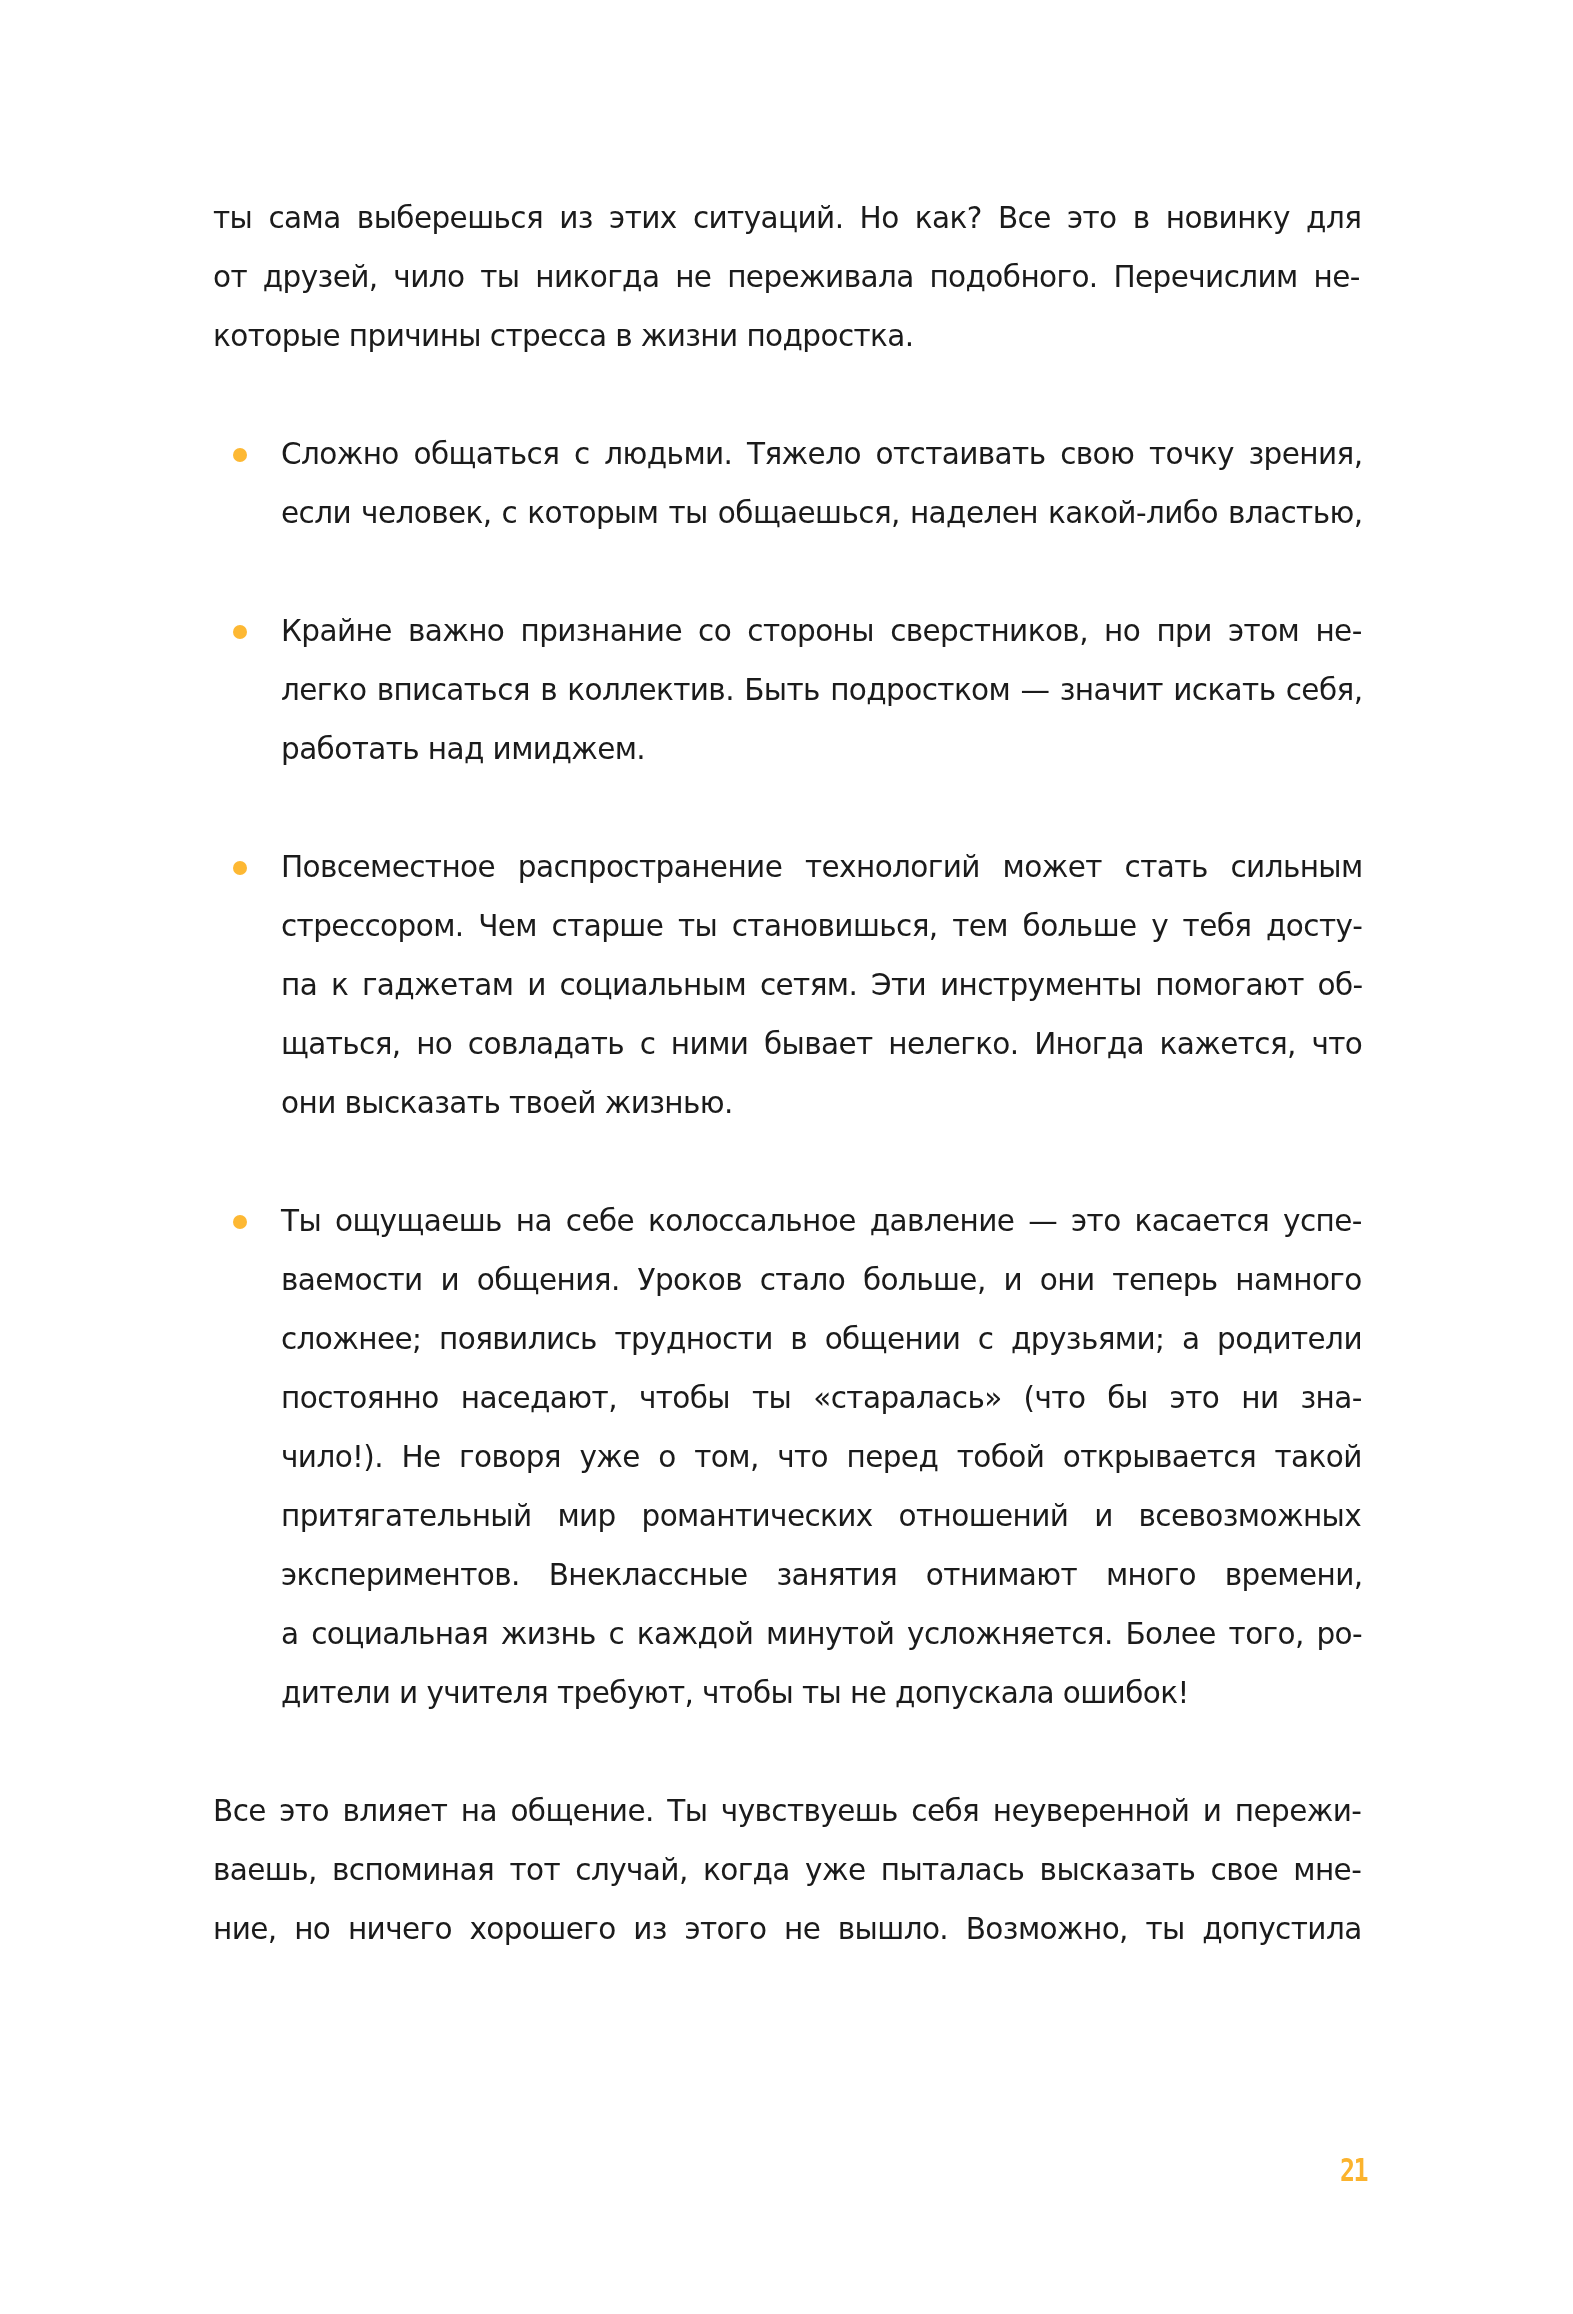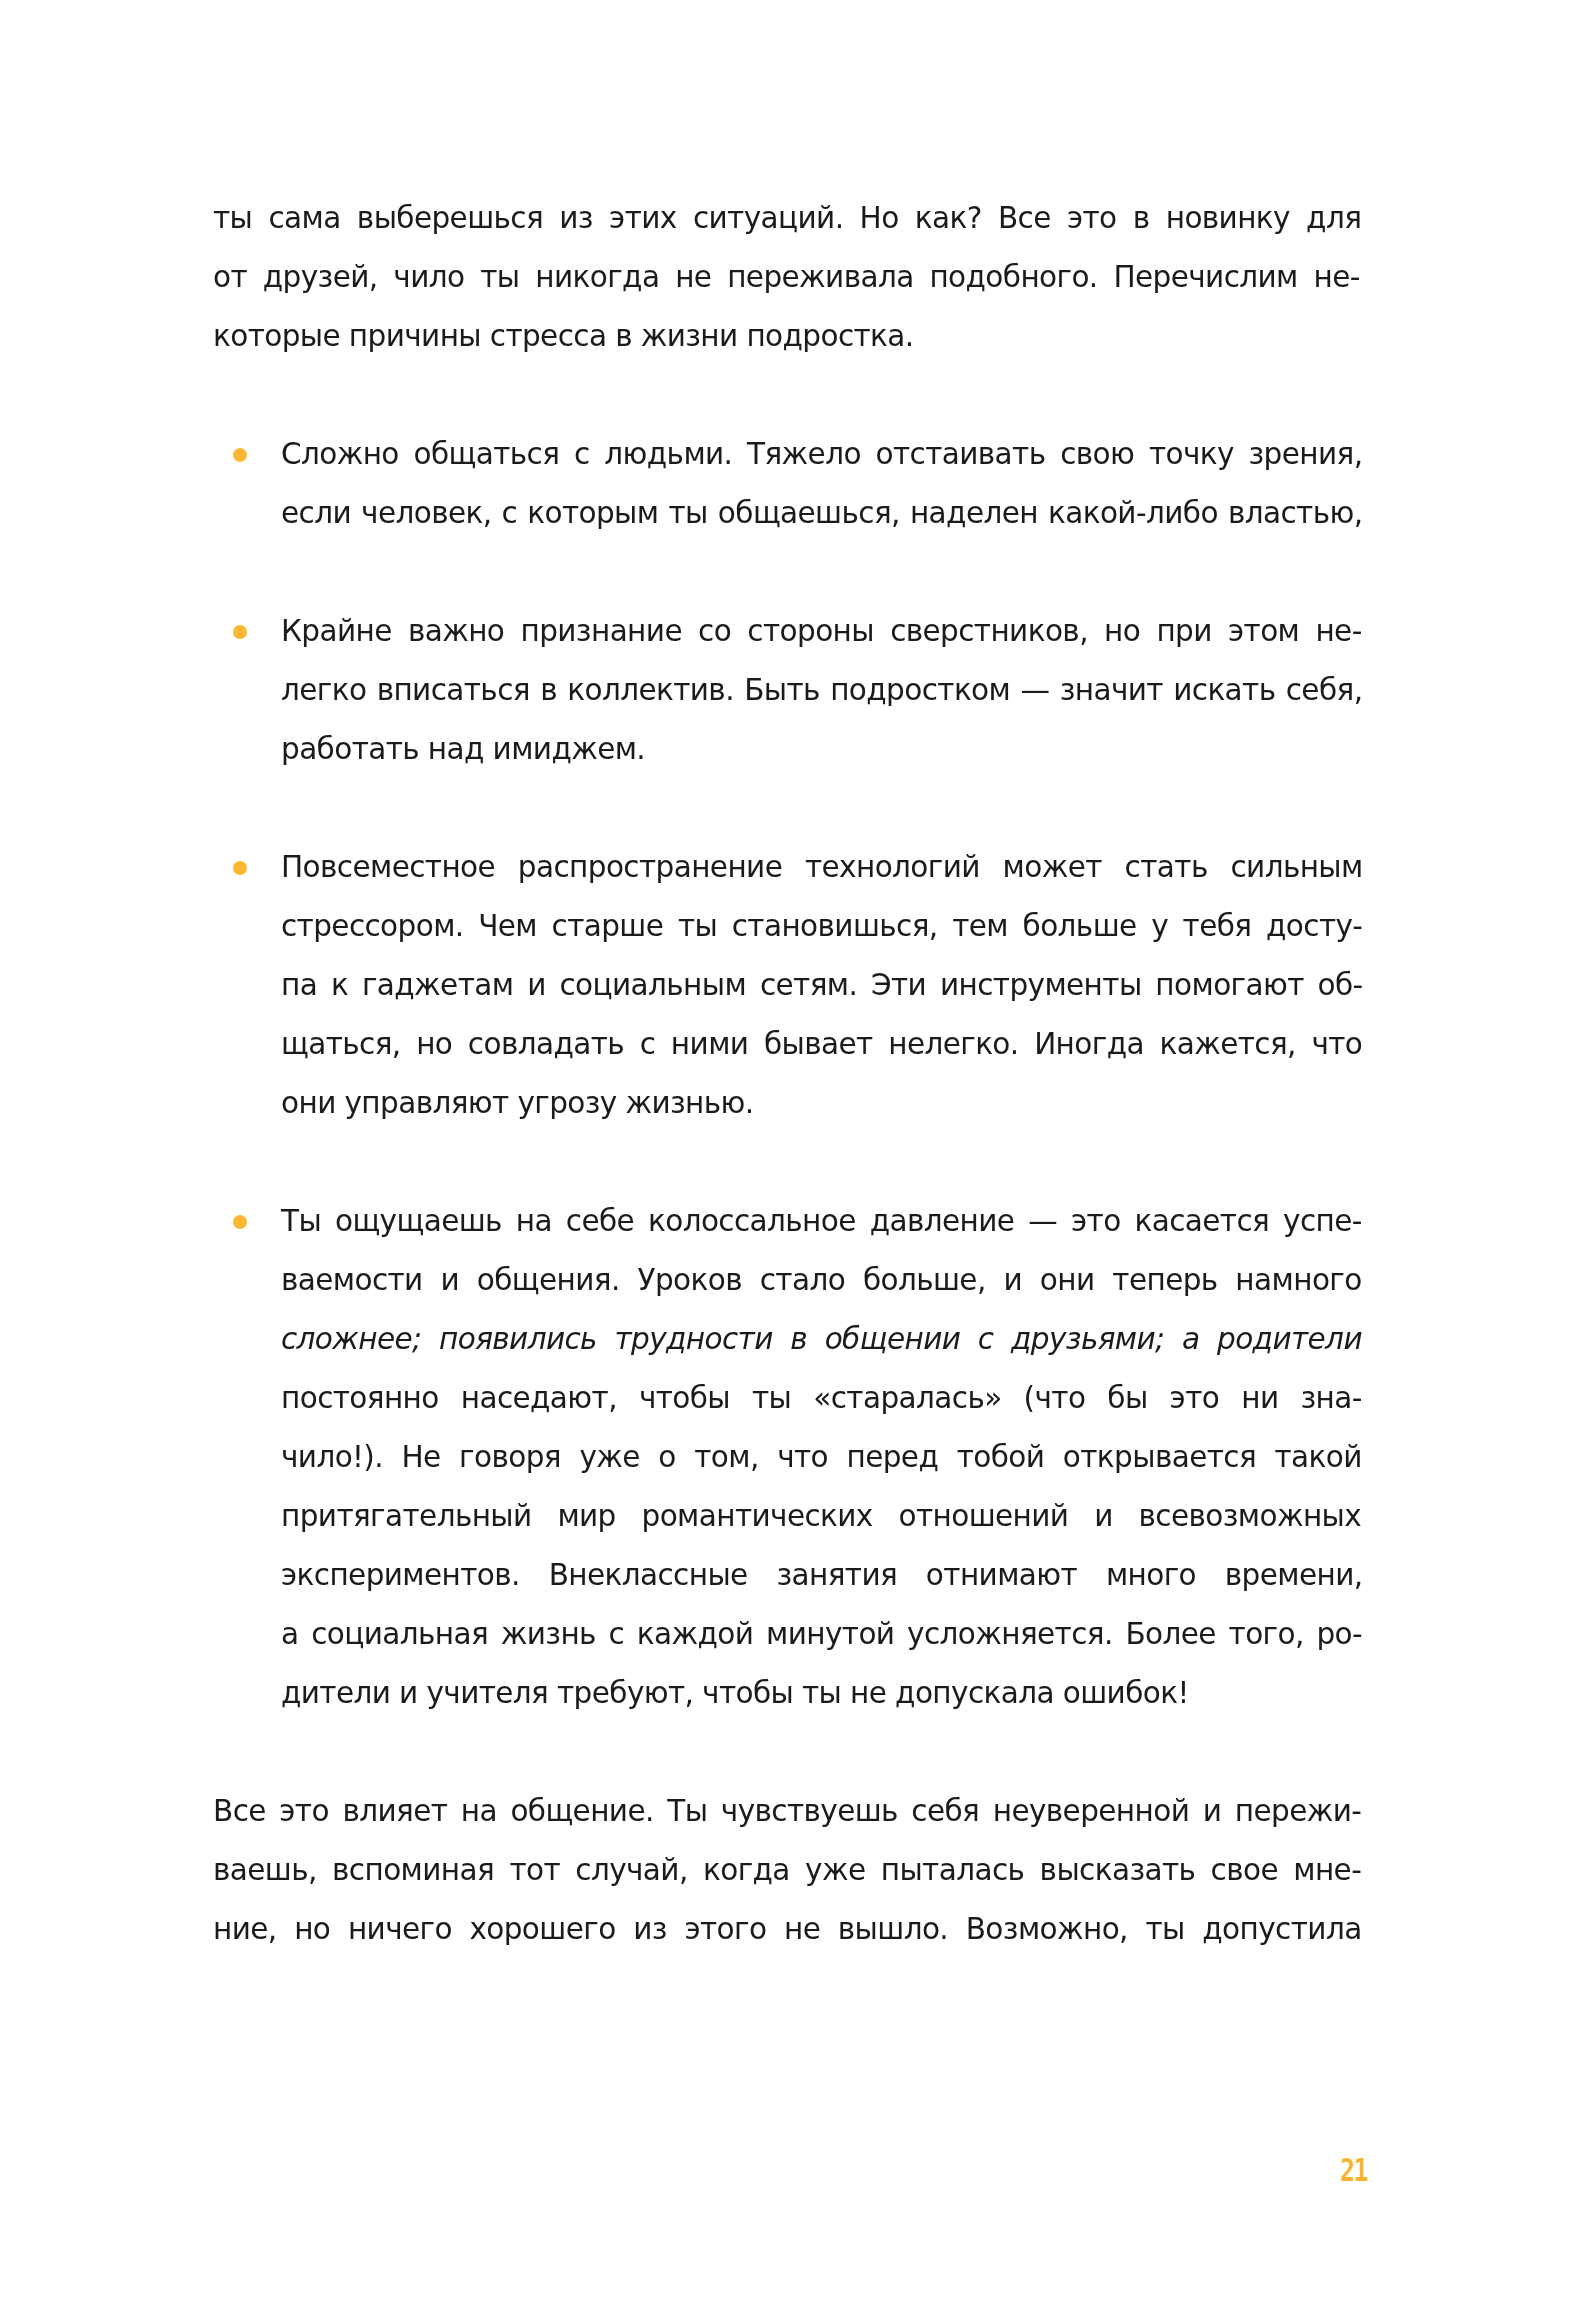--- a/index.html
+++ b/index.html
@@ -105,30 +105,30 @@
     </div>
 
     <span class="blank"></span>
 
     <div class="bullet-item">
       <span class="bullet-dot"></span>
       <span class="line" style="display: block; word-spacing: 14px; text-align: right; text-align-last: left;">Повсеместное распространение технологий может стать сильным</span>
       <span class="line" style="display: block; word-spacing: 5.8px; text-align: left; text-align-last: left;">стрессором. Чем старше ты становишься, тем больше у тебя досту-</span>
       <span class="line" style="display: block; word-spacing: 5px; text-align: left; text-align-last: left;">па к гаджетам и социальным сетям. Эти инструменты помогают об-</span>
       <span class="line" style="display: block; word-spacing: 6.8px; text-align: right; text-align-last: left;">щаться, но совладать с ними бывает нелегко. Иногда кажется, что</span>
-      <span class="line last">они управляют угрозу жизнью.</span>
+      <span class="line last">они высказать твоей жизнью.</span>
     </div>
 
     <span class="blank"></span>
 
     <div class="bullet-item">
       <span class="bullet-dot"></span>
       <span class="line" style="display: block; word-spacing: 5.1px; text-align: left; text-align-last: left;">Ты ощущаешь на себе колоссальное давление — это касается успе-</span>
       <span class="line" style="display: block; word-spacing: 9px; text-align: center; text-align-last: left;">ваемости и общения. Уроков стало больше, и они теперь намного</span>
-      <span class="line" style="display: block; word-spacing: 8.8px; text-align: right; text-align-last: left; font-style: italic;">сложнее; появились трудности в общении с друзьями; а родители</span>
+      <span class="line" style="display: block; word-spacing: 8.8px; text-align: right; text-align-last: left;">сложнее; появились трудности в общении с друзьями; а родители</span>
       <span class="line" style="display: block; word-spacing: 13.2px; text-align: left; text-align-last: left;">постоянно наседают, чтобы ты «старалась» (что бы это ни зна-</span>
       <span class="line" style="display: block; word-spacing: 9.7px; text-align: left; text-align-last: left;">чило!). Не говоря уже о том, что перед тобой открывается такой</span>
       <span class="line" style="display: block; word-spacing: 17px; text-align: left; text-align-last: left;">притягательный мир романтических отношений и всевозможных</span>
       <span class="line" style="display: block; word-spacing: 20px; text-align: left; text-align-last: left;">экспериментов. Внеклассные занятия отнимают много времени,</span>
       <span class="line" style="display: block; word-spacing: 3.9px; text-align: left; text-align-last: left;">а социальная жизнь с каждой минутой усложняется. Более того, ро-</span>
       <span class="line last">дители и учителя требуют, чтобы ты не допускала ошибок!</span>
     </div>
 
     <span class="blank"></span>
 

